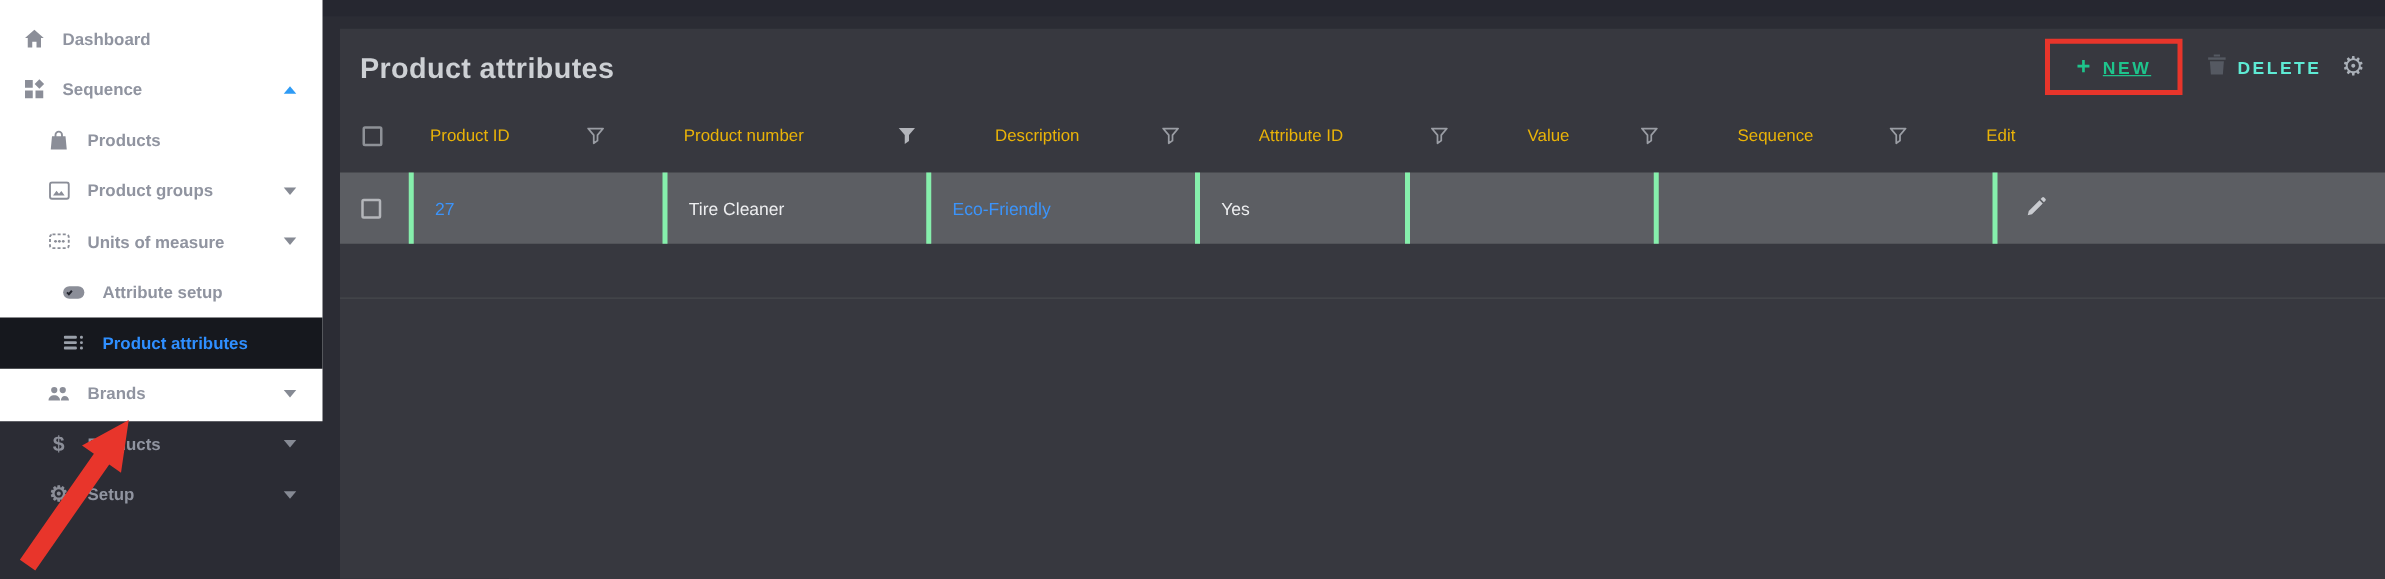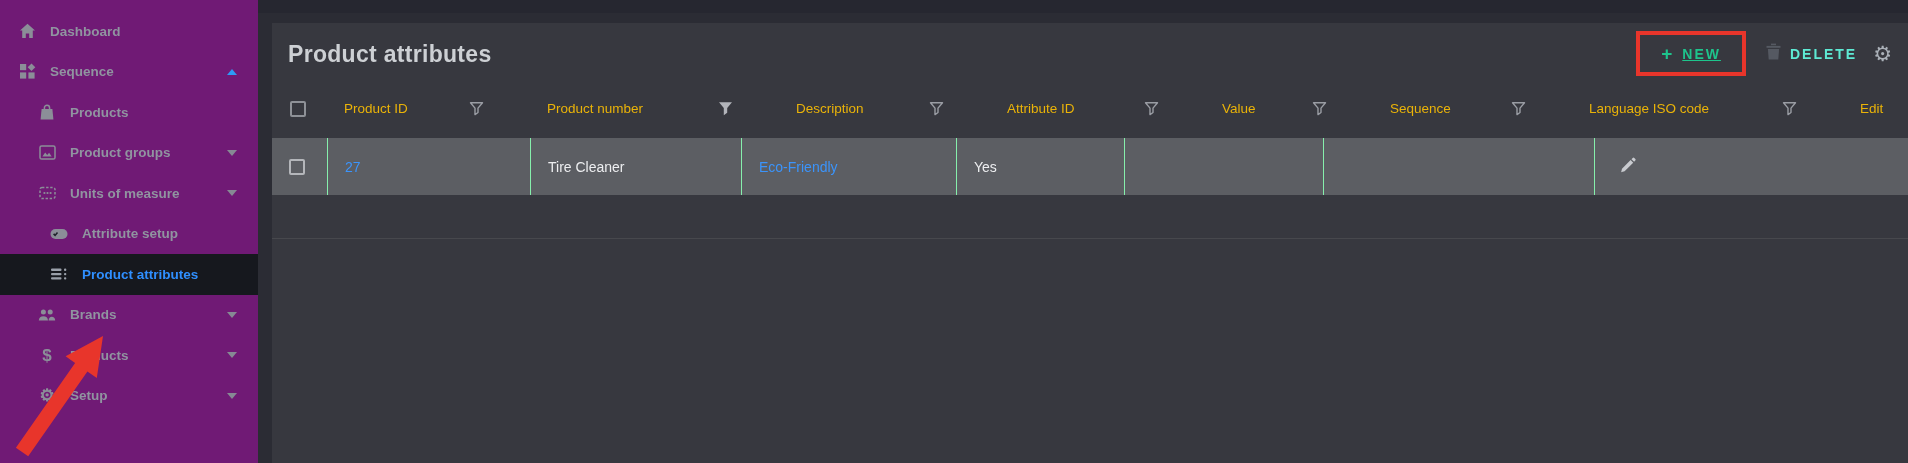--- a/index.html
+++ b/index.html
@@ -1,21 +1,21 @@
 <!DOCTYPE html>
 <html><head>
 <meta charset="utf-8">
 <style>
   * { margin:0; padding:0; box-sizing:border-box; }
   html,body { width:1908px; height:463px; overflow:hidden;
     font-family:"Liberation Sans", sans-serif; background:#2b2c34; }
 
   
-  .sidebar { position:absolute; left:0; top:0; width:258px; height:463px;
-    background:#701a75; padding-top:11px; z-index:2; }
+  .sidebar { position:absolute; left:0; top:0; width:258px; height:337px;
+    background:#ffffff; padding-top:11px; z-index:2; }
   .sb-item { position:relative; height:40.5px; display:flex; align-items:center;
     color:#9094a0; font-size:13.5px; font-weight:bold; cursor:pointer; }
   .sb-item.active { background:#16181e; }
   .sb-item.active .sb-label { color:#2f8fff; }
   .lvl0 { padding-left:17px; }
   .lvl1 { padding-left:37px; }
   .lvl2 { padding-left:49px; }
   .sb-icon { width:20px; height:18px; display:flex; align-items:center;
     justify-content:center; margin-right:13px; color:#8b8e98; flex:0 0 20px; }
   .sb-icon svg { display:block; }
@@ -59,21 +59,21 @@
   .c3 { width:211px; flex:0 0 211px; }
   .c4 { width:215px; flex:0 0 215px; }
   .c5 { width:168px; flex:0 0 168px; }
   .c6 { width:199px; flex:0 0 199px; }
   .c7 { width:271px; flex:0 0 271px; }
   .c8 { width:65px;  flex:0 0 65px;  }
   .c0 { padding-left:18px; }
 
   .grid-row { display:flex; height:57px; background:#5c5e63; align-items:stretch; }
   .gr-cell { display:flex; align-items:center; padding-left:17px;
-    color:#edeef0; font-size:14px; border-left:1px solid #86efac; }
+    color:#edeef0; font-size:14px; border-left:4px solid #86efac; }
   .gr-cell.first { border-left:none; }
   .gr-cell.center { justify-content:center; padding-left:0; }
   .cell-link { color:#3b94fb; cursor:pointer; }
 
   .checkbox { width:16px; height:16px; border:2px solid #8e9197; border-radius:2px;
     background:transparent; cursor:pointer; }
   .grid-row .checkbox { border-color:#b4b6ba; }
 
   .hline { position:absolute; left:0; right:0; top:215px; height:1px;
     background:#47484d; }
@@ -287,28 +287,20 @@
       </span>
     </div>
     <div class="gh-cell c6">
       <span>Sequence</span>
       <span class="funnel">
         <svg width="15" height="15" viewBox="0 0 15 15">
             <path d="M1.5 1.8h12L9 7.1v4.4l-3 2.1V7.1z" fill="none" stroke="#9a9da4" stroke-width="1.4" stroke-linejoin="round"></path>
           </svg>
       </span>
     </div>
-    <div class="gh-cell c7">
-      <span>Language ISO code</span>
-      <span class="funnel">
-        <svg width="15" height="15" viewBox="0 0 15 15">
-            <path d="M1.5 1.8h12L9 7.1v4.4l-3 2.1V7.1z" fill="none" stroke="#9a9da4" stroke-width="1.4" stroke-linejoin="round"></path>
-          </svg>
-      </span>
-    </div>
     <div class="gh-cell c8 no-filter">
       <span>Edit</span>
     </div>
   </div>
 
   <div class="grid-row">
     <div class="gr-cell c0 first">
       <div class="checkbox"></div>
     </div>
     <div class="gr-cell c1">

